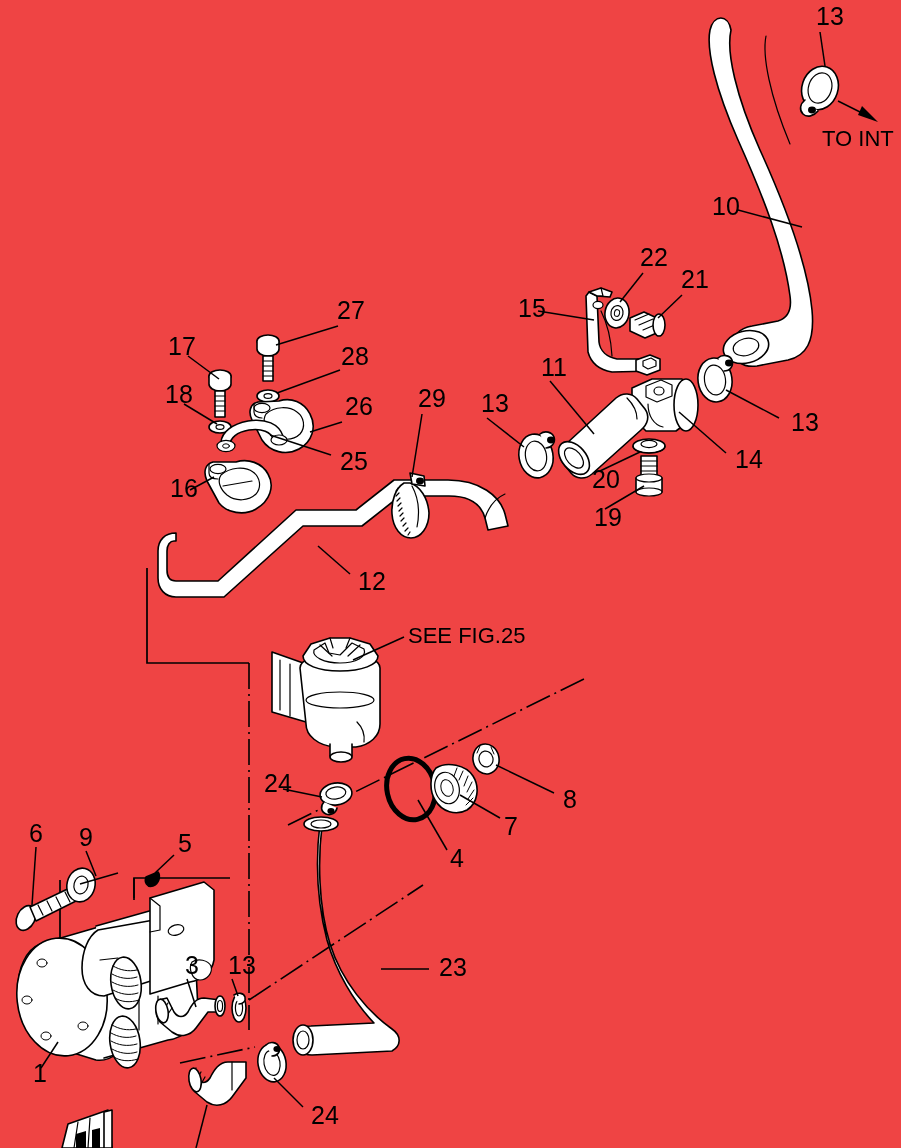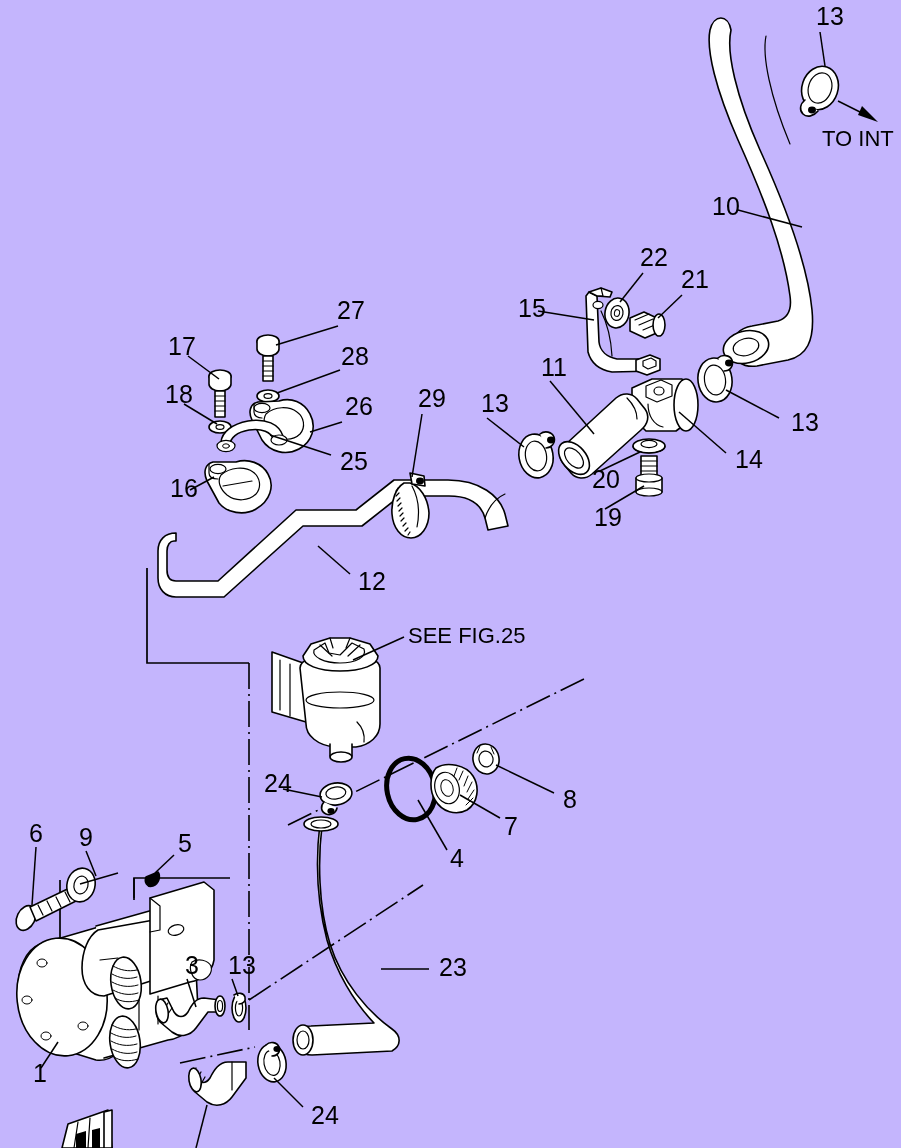--- a/index.html
+++ b/index.html
@@ -5,21 +5,21 @@
 <style>
   html,body{margin:0;padding:0;background:#ffffff;}
   body{
     font-family:"Liberation Sans", sans-serif;
     width:901px;height:1148px;
     overflow:hidden;
     position:relative;
   }
   #sheet{
     position:absolute;left:0;top:0;width:901px;height:1148px;
-    background:#c4b5fd;
+    background:#ef4444;
   }
   svg#diagram{position:absolute;left:0;top:0;width:901px;height:1148px;}
   .ln{fill:none;stroke:#000;stroke-width:1.6;stroke-linecap:round;stroke-linejoin:round;}
   .ln-thin{fill:none;stroke:#000;stroke-width:1.2;stroke-linecap:round;stroke-linejoin:round;}
   .ln-hair{fill:none;stroke:#000;stroke-width:1;stroke-linecap:round;stroke-linejoin:round;}
   .lead{fill:none;stroke:#000;stroke-width:1.5;stroke-linecap:butt;}
   .dashdot{fill:none;stroke:#000;stroke-width:1.6;stroke-dasharray:26 5 2 5;stroke-linecap:butt;}
   .brk{fill:none;stroke:#000;stroke-width:1.7;stroke-linecap:butt;stroke-linejoin:miter;}
   .fillw{fill:#ffffff;}
   .fillk{fill:#000000;}

